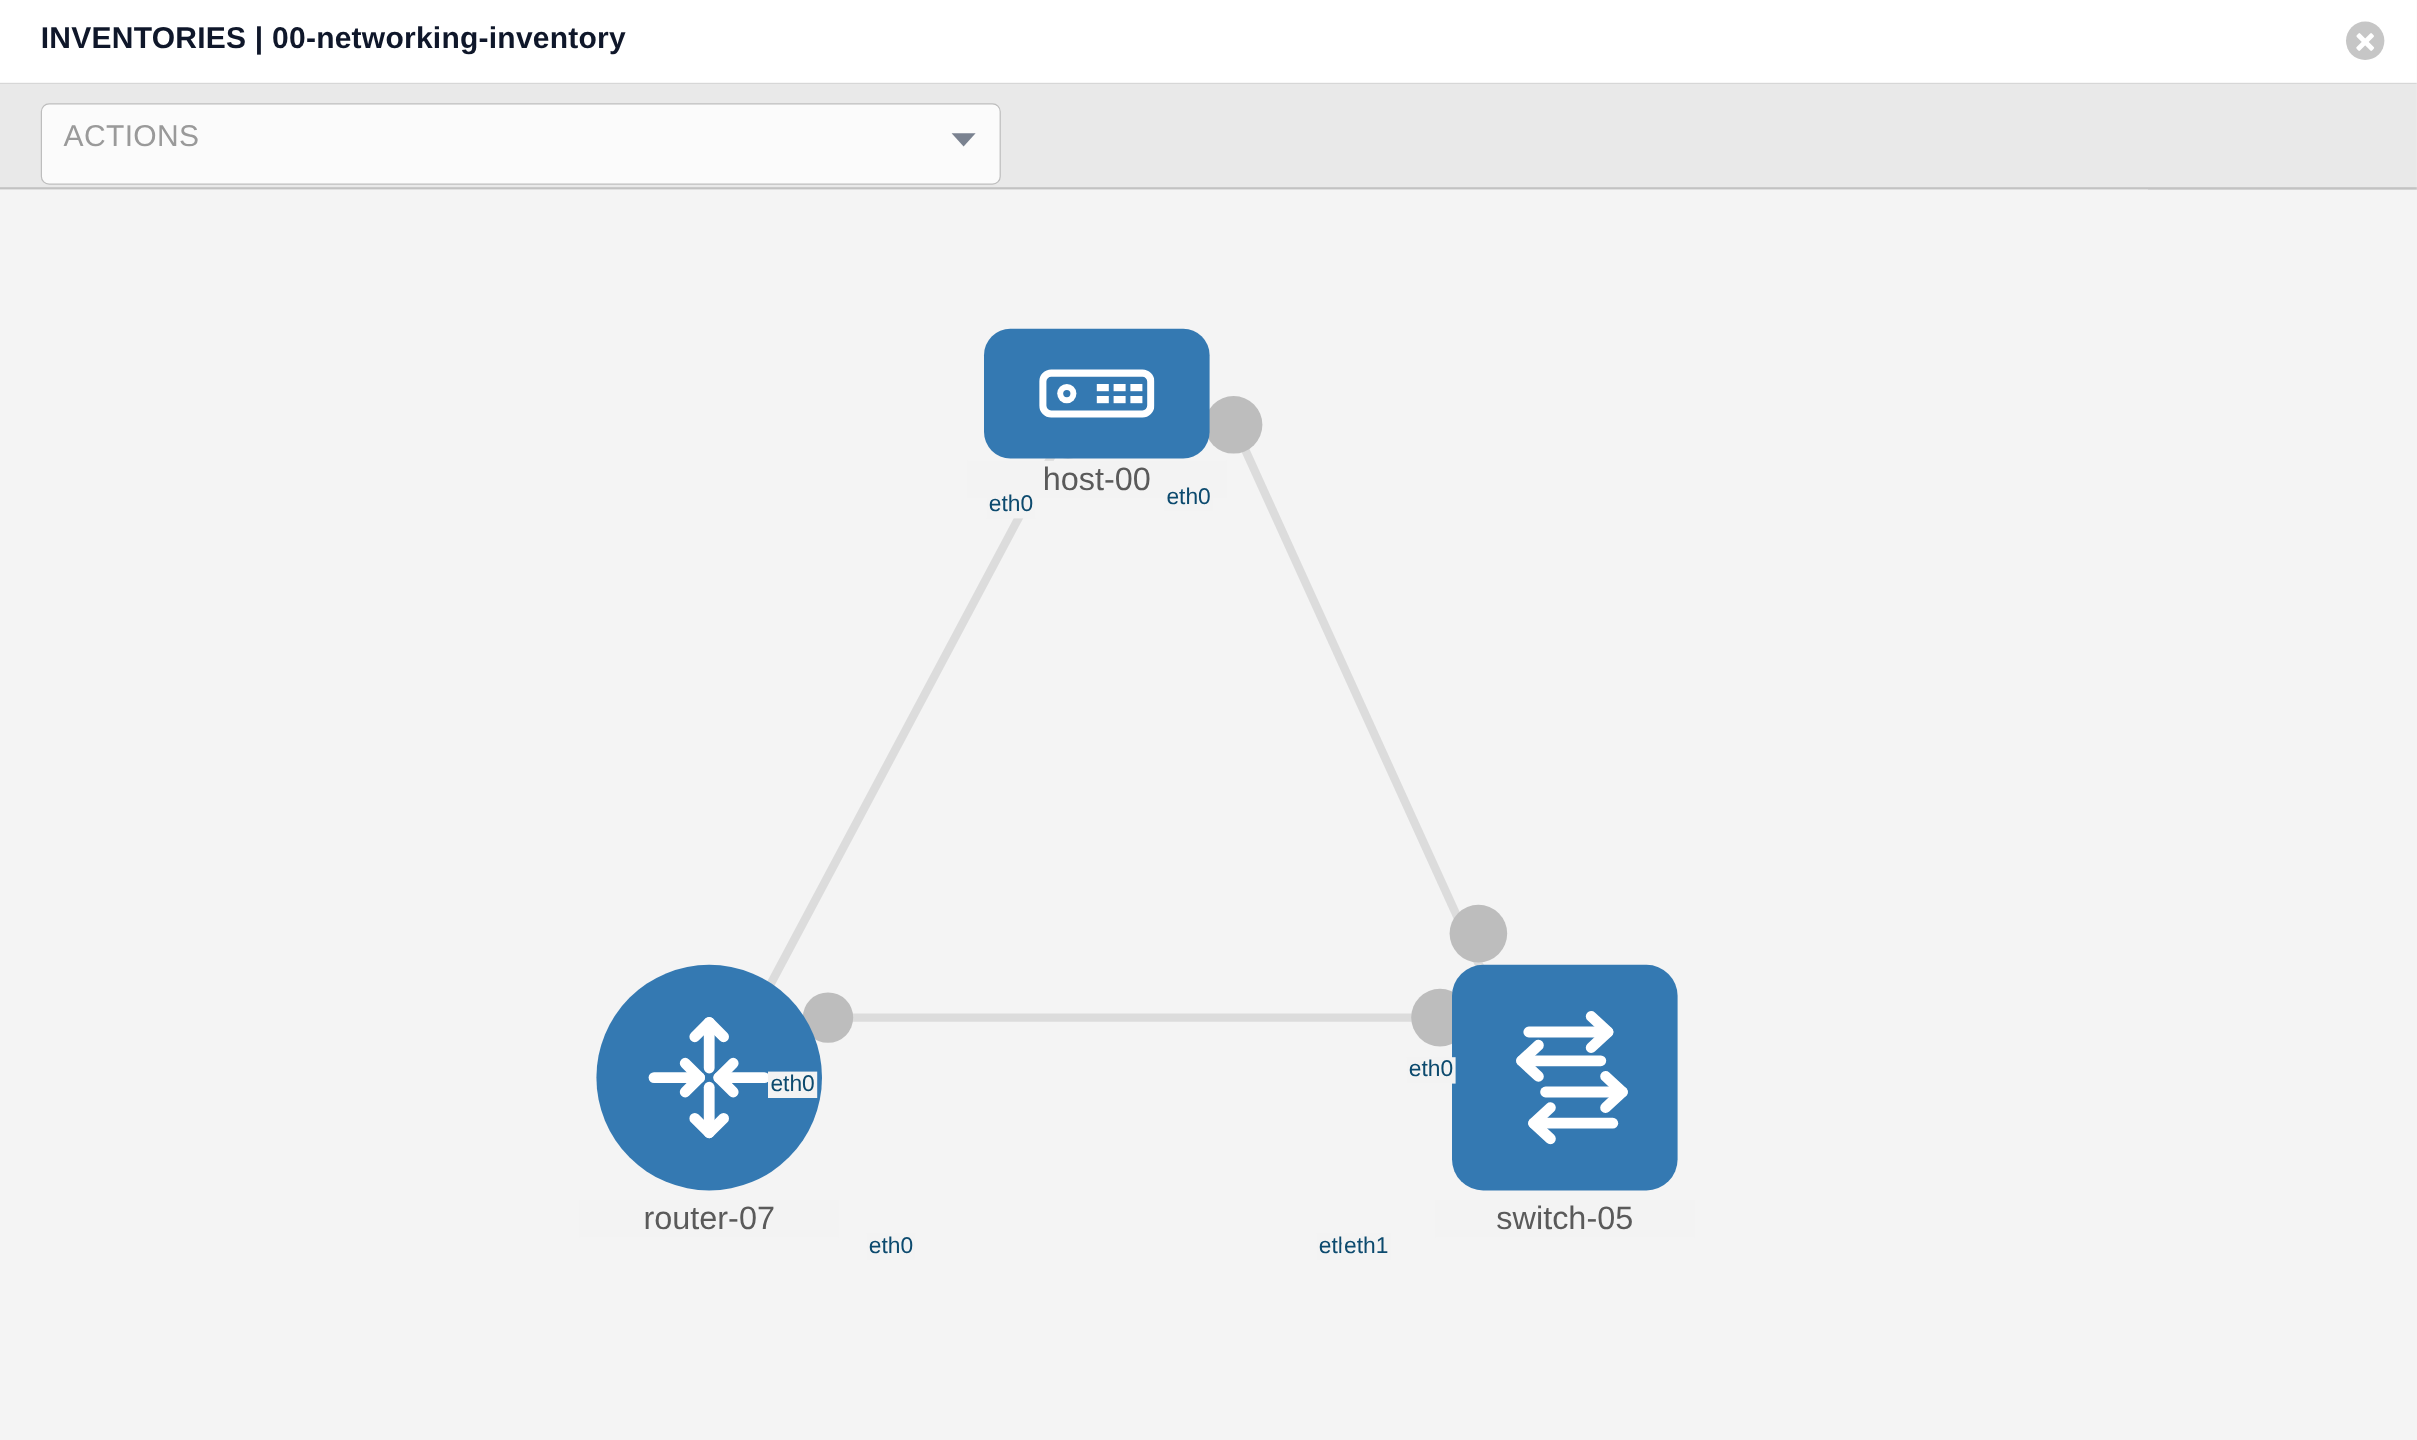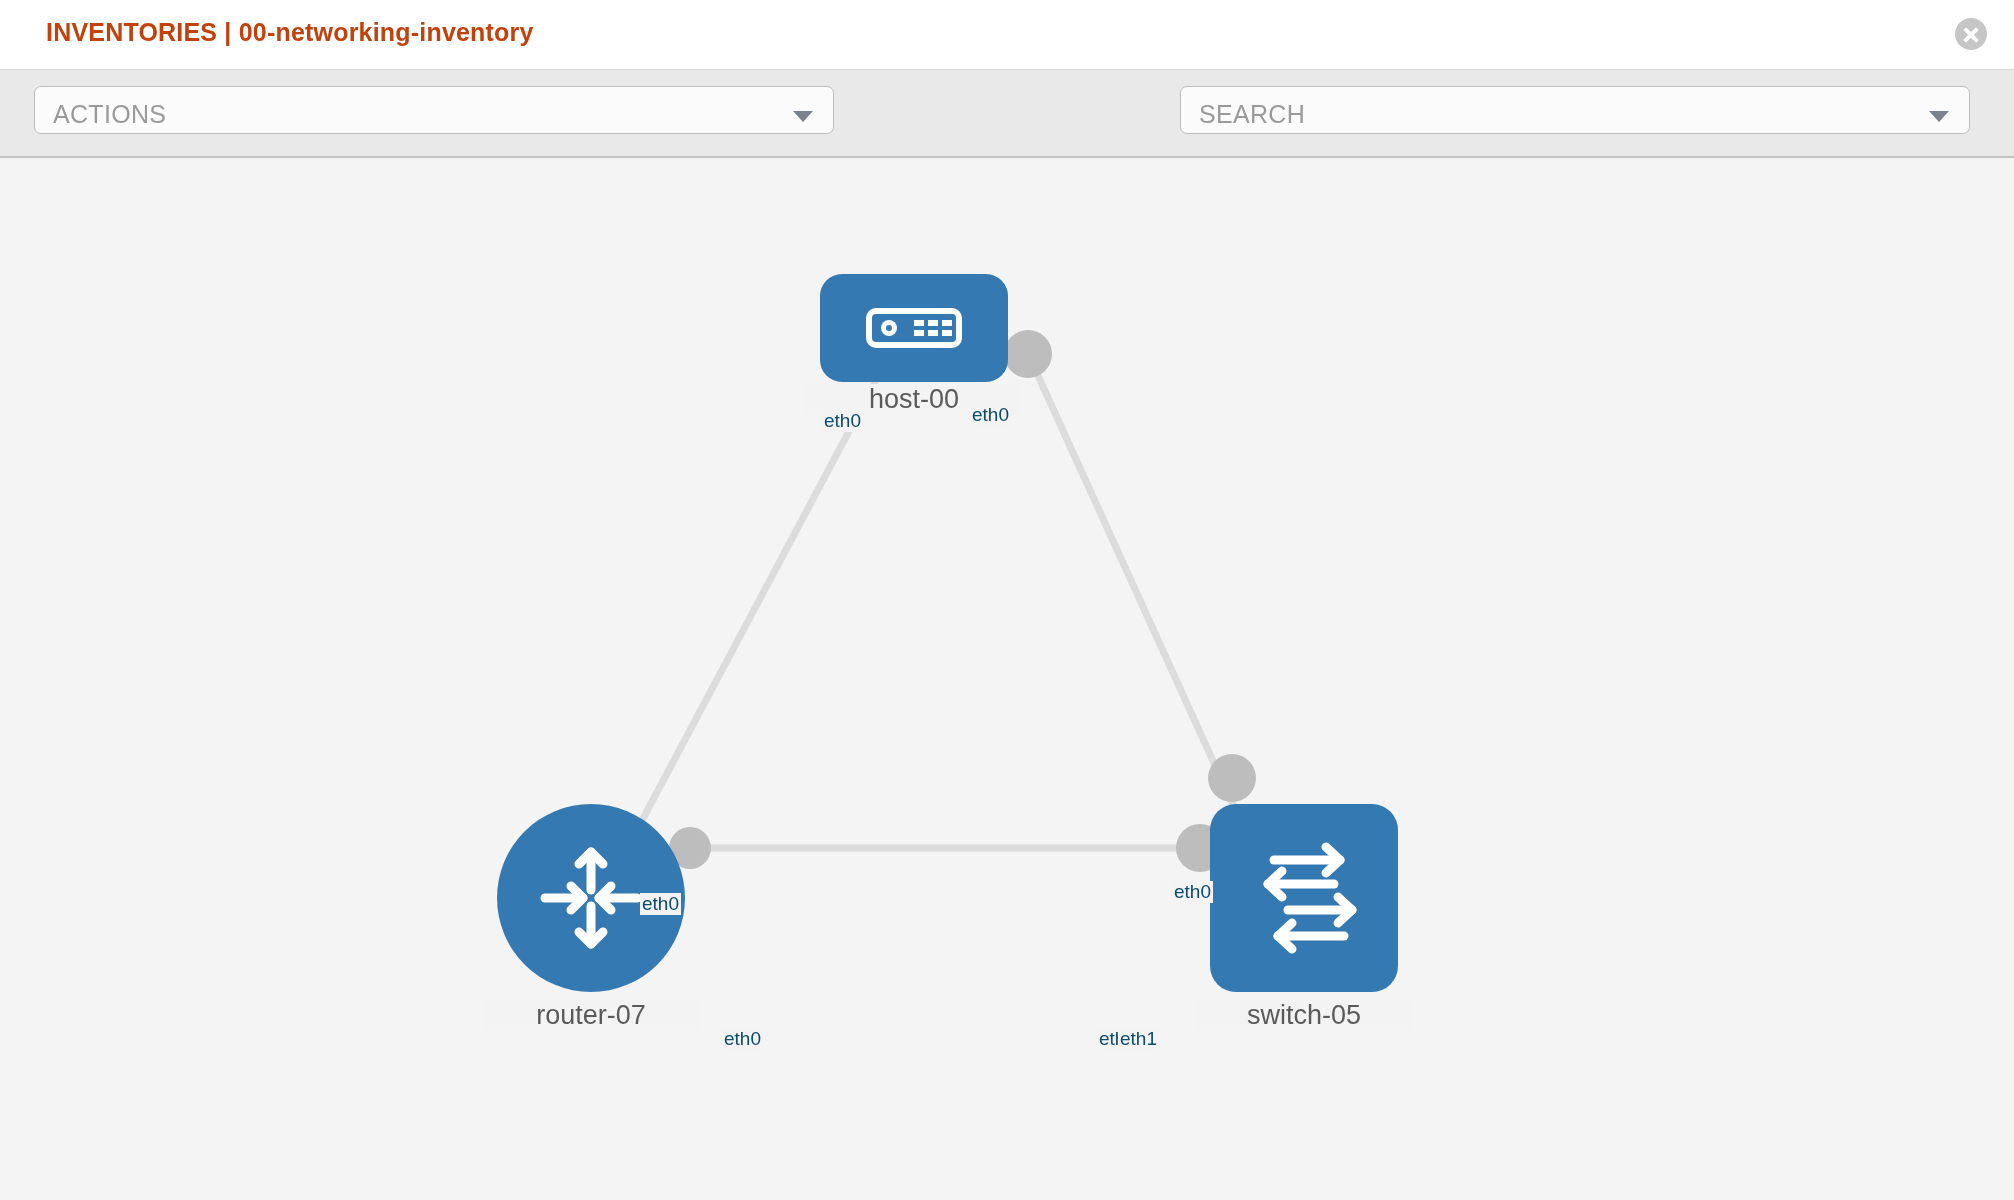--- a/index.html
+++ b/index.html
@@ -13,24 +13,23 @@
   
   #header {
     position: absolute; left: 0; top: 0;
     width: 2014px; height: 70px;
     background: #ffffff;
     border-bottom: 1px solid #d7d7d7;
   }
   #page-title {
     position: absolute; left: 34px; top: 18px;
     font-size: 25px; font-weight: bold;
-    color: #c2410c;
+    color: #0f172a;
     letter-spacing: 0.2px;
     white-space: nowrap;
-    margin-left: 12px;
   }
   #close-btn {
     position: absolute; right: 27px; top: 18px;
     width: 32px; height: 32px;
     border-radius: 50%;
     background: #c6c6c6;
     cursor: pointer;
   }
   #close-btn::before, #close-btn::after {
     content: ""; position: absolute;
@@ -42,21 +41,21 @@
   #close-btn::after  { transform: rotate(-45deg); }
 
   
   #toolbar {
     position: absolute; left: 0; top: 70px;
     width: 2014px; height: 88px;
     background: #e9e9e9;
     border-bottom: 2px solid #c2c2c2;
   }
   .field {
-    position: absolute; top: 16px; height: 48px;
+    position: absolute; top: 16px; height: 68px;
     background: #fbfbfb;
     border: 1px solid #bdbdbd;
     border-radius: 7px;
   }
   #actions-select { left: 34px; width: 800px; }
   #search-select  { left: 1180px; width: 790px; }
   .field-label {
     position: absolute; left: 18px; top: 13px;
     font-size: 25px; color: #9a9a9a;
     letter-spacing: 0.3px;
@@ -141,24 +140,20 @@
 
   <div class="tool-icon" id="key-icon">
     <svg viewBox="0 0 46 46" xmlns="http://www.w3.org/2000/svg">
       <g fill="#7a8290">
         <path d="M18.4 10.5a9.3 9.3 0 1 0 6.1 16.3l3.0 3.0 2.6-2.6 2.7 2.7 2.6-2.6-2.7-2.7 2.6-2.6 3.2 3.2 2.6-2.6-9.3-9.3-2.6 2.6-3.9-3.9a9.3 9.3 0 0 0-6.9-2.5z"></path>
         <circle cx="17.6" cy="19.8" r="4.6" fill="#e9e9e9"></circle>
       </g>
     </svg>
   </div>
 
-  <div class="field" id="search-select">
-    <span class="field-label">SEARCH</span>
-    <span class="caret"></span>
-  </div>
 </div>
 
 <div id="canvas">
 
   <svg id="graph-svg" width="2014" height="1042" xmlns="http://www.w3.org/2000/svg">
 
     <g stroke="#dcdcdc" stroke-width="7" fill="none">
       <line x1="888" y1="200" x2="622" y2="700"></line>
       <line x1="1030" y1="200" x2="1248" y2="680"></line>
       <line x1="690" y1="690" x2="1200" y2="690"></line>

